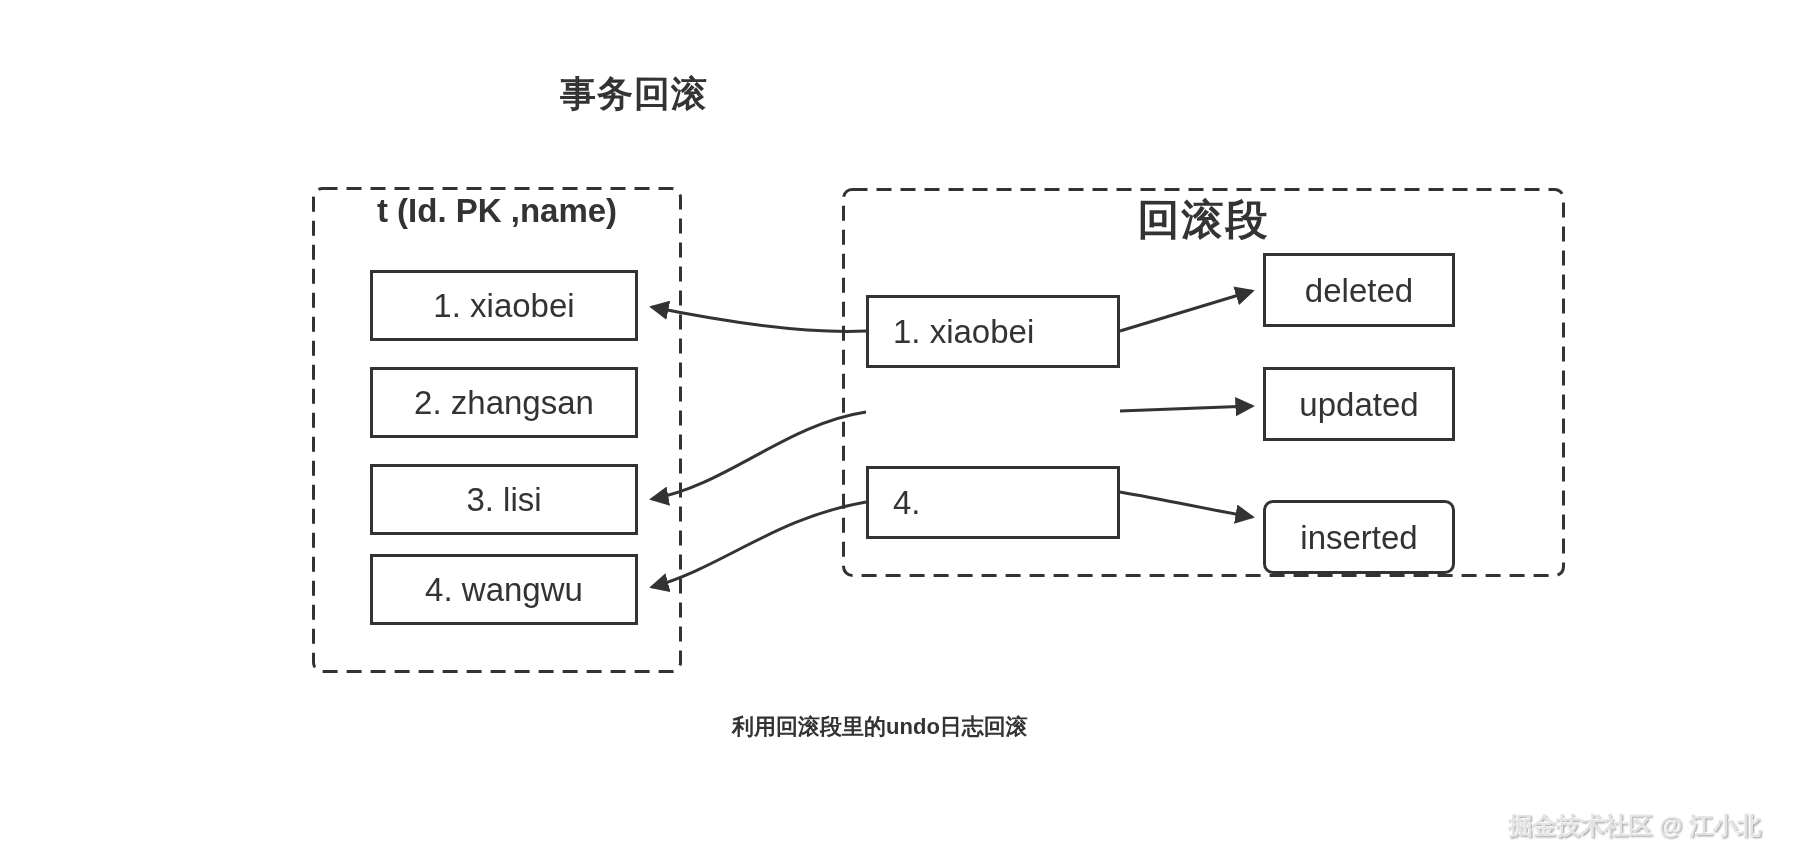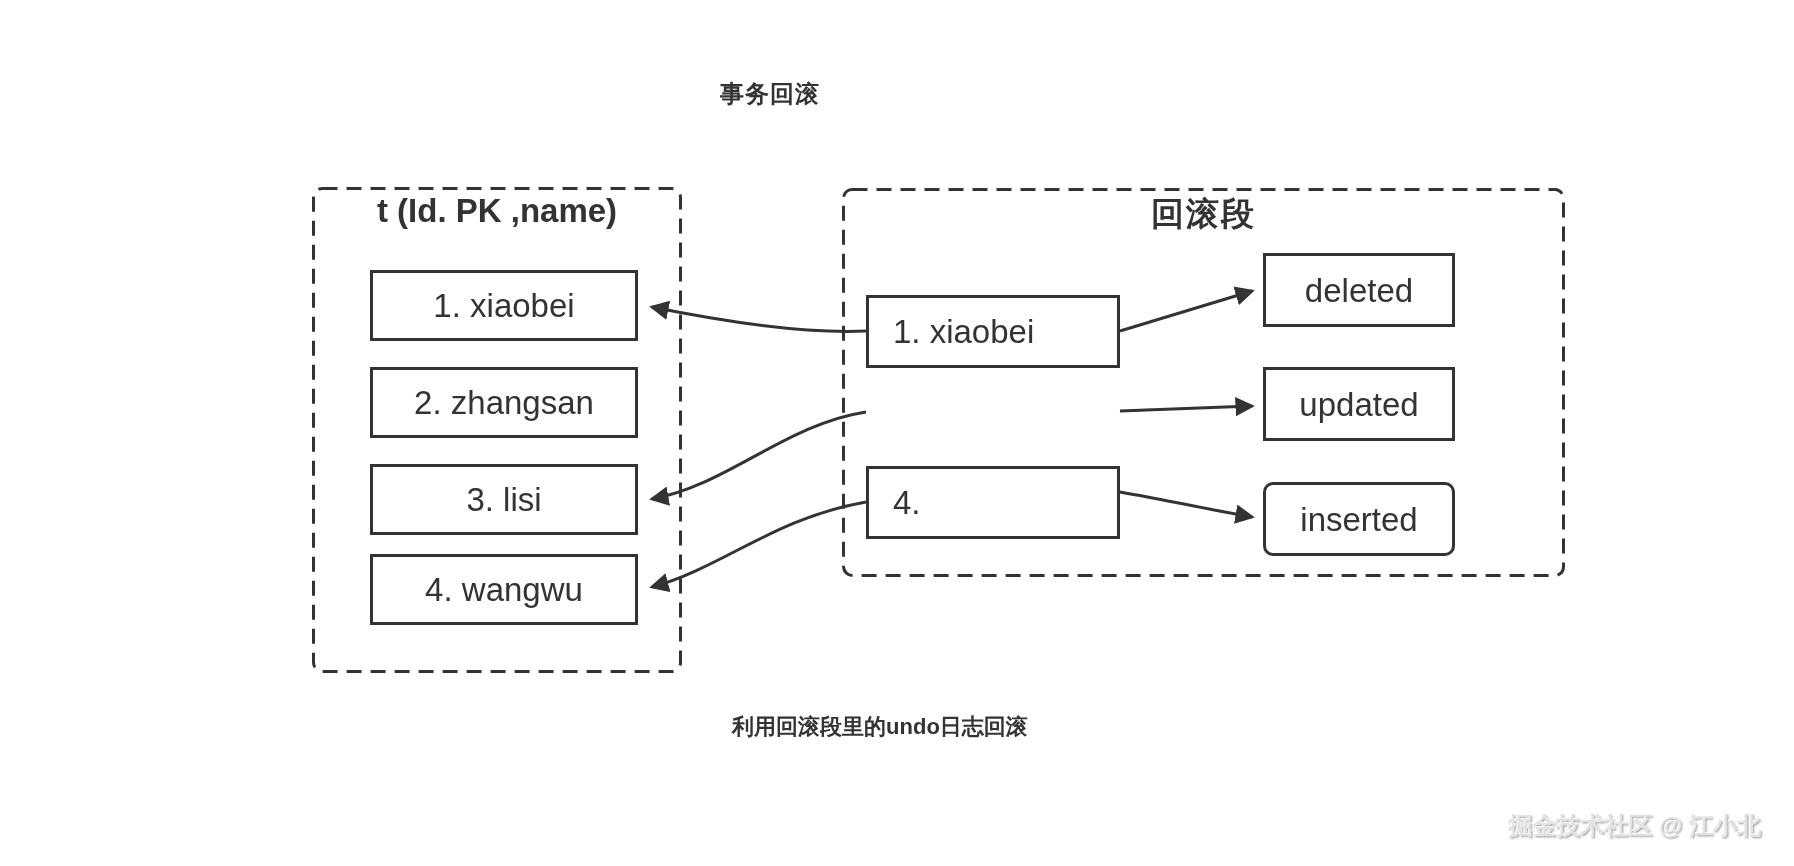--- a/index.html
+++ b/index.html
@@ -18,34 +18,33 @@
   }
   .abs { position: absolute; }
   .arrows-layer {
     position: absolute;
     left: 0; top: 0;
     width: 1794px; height: 866px;
     pointer-events: none;
   }
   .diagram-title {
     left: 560px; top: 70px; width: 420px;
-    text-align: center;
-    font-size: 24px; font-weight: 700;
+    text-align: left;
+    font-size: 36px; font-weight: 700;
     letter-spacing: 1px;
-    margin-top: 8px;
   }
   .table-header {
     left: 312px; top: 192px; width: 370px;
     text-align: center;
     font-size: 33px; font-weight: 700;
   }
   .rollback-header {
     left: 842px; top: 192px; width: 723px;
     text-align: center;
-    font-size: 33px; font-weight: 700;
+    font-size: 42px; font-weight: 700;
     letter-spacing: 2px;
   }
   .side-label {
     left: 95px; top: 406px; width: 170px;
     text-align: center;
     font-size: 34px; font-weight: 700;
   }
   .caption {
     left: 540px; top: 712px; width: 680px;
     text-align: center;
@@ -71,21 +70,21 @@
   .row-2 { top: 367px; }
   .row-3 { top: 464px; }
   .row-4 { top: 554px; }
 
   .rb-row-1 { top: 295px; }
   .rb-row-2 { top: 377px; }
   .rb-row-3 { top: 466px; }
 
   .status-1 { top: 253px; align-items: center; }
   .status-2 { top: 367px; }
-  .status-3 { top: 482px; border-radius: 10px; }
+  .status-3 { top: 500px; border-radius: 10px; }
 
   .watermark {
     left: 1490px; top: 810px; width: 290px;
     text-align: center;
     font-size: 24px;
     font-weight: 700;
     color: #e3e3e3;
     text-shadow: -1px -1px 0 #ffffff, 1px 1px 2px #9a9a9a;
     white-space: nowrap;
   }

